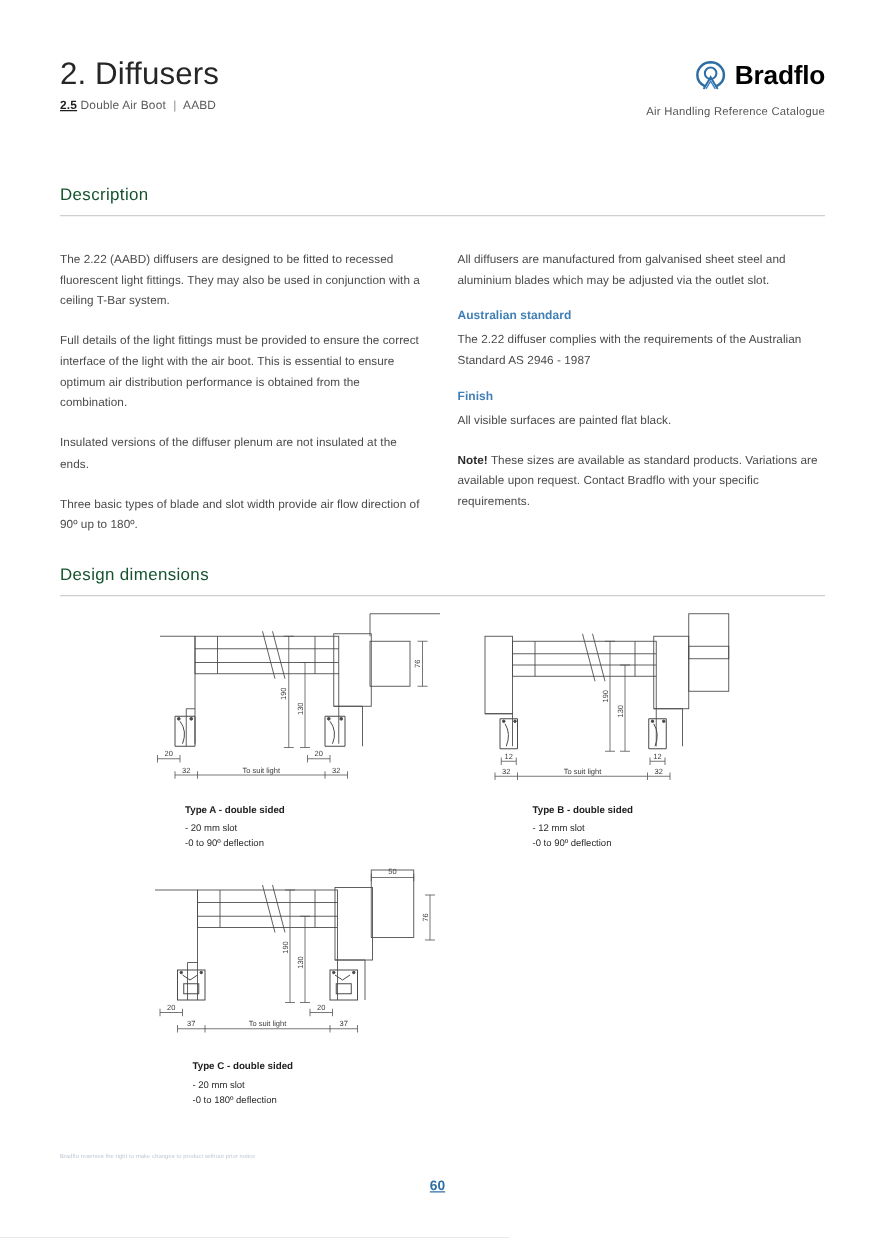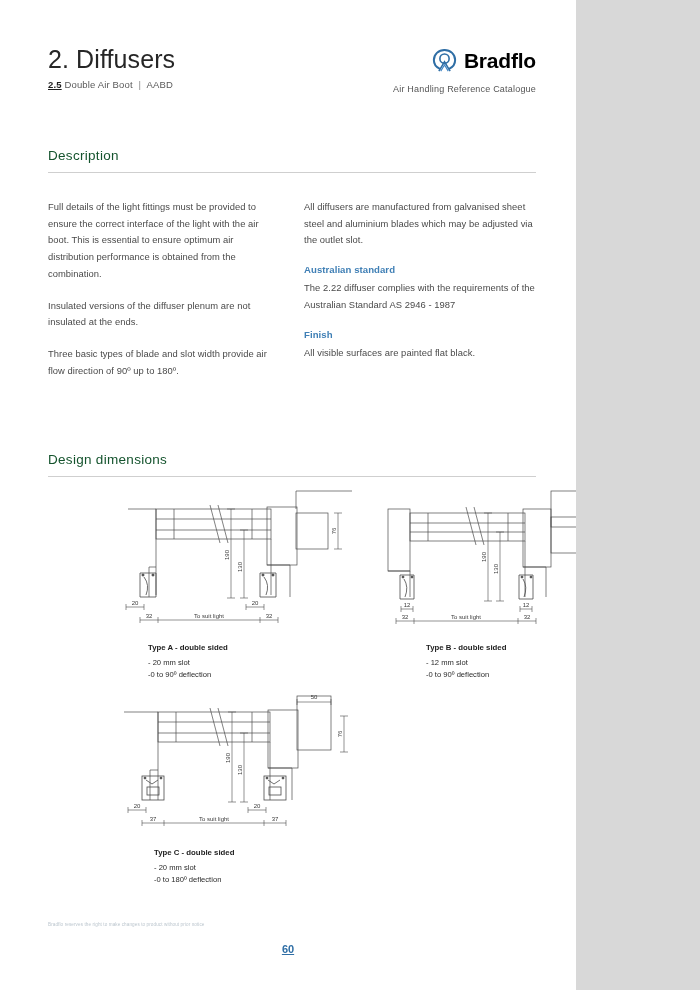--- a/index.html
+++ b/index.html
@@ -6,21 +6,21 @@
   html, body {
     margin: 0;
     padding: 0;
     background: #d8d8d8;
   }
   body {
     font-family: "Liberation Sans", sans-serif;
   }
   .page {
     position: relative;
-    width: 576px;
+    width: 700px;
     height: 990px;
     background: #ffffff;
     overflow: hidden;
     box-sizing: border-box;
     padding-left: 40px;
   }
 
   
   .header {
     position: absolute;
@@ -206,31 +206,33 @@
       <div class="brand-tagline">Air Handling Reference Catalogue</div>
     </div>
   </div>
 
   <div class="section" style="top:148px;">
     <div class="section-heading">Description</div>
     <div class="rule"></div>
 
     <div class="columns">
       <div class="col">
+        <p>The 2.22 (AABD) diffusers are designed to be fitted to recessed fluorescent light fittings. They may also be used in conjunction with a ceiling T-Bar system.</p>
         <p>Full details of the light fittings must be provided to ensure the correct interface of the light with the air boot. This is essential to ensure optimum air distribution performance is obtained from the combination.</p>
         <p>Insulated versions of the diffuser plenum are not insulated at the ends.</p>
         <p>Three basic types of blade and slot width provide air flow direction of 90º up to 180º.</p>
       </div>
 
       <div class="col">
         <p>All diffusers are manufactured from galvanised sheet steel and aluminium blades which may be adjusted via the outlet slot.</p>
         <div class="sub-heading">Australian standard</div>
         <p>The 2.22 diffuser complies with the requirements of the Australian Standard AS 2946 - 1987</p>
         <div class="sub-heading">Finish</div>
         <p>All visible surfaces are painted flat black.</p>
+        <p><span class="note-lead">Note!</span><span> These sizes are available as standard products. Variations are available upon request. Contact Bradflo with your specific requirements.</span></p>
       </div>
     </div>
   </div>
 
   <div class="section" style="top:452px;">
     <div class="section-heading">Design dimensions</div>
     <div class="rule"></div>
   </div>
 
   <div class="drawings">

